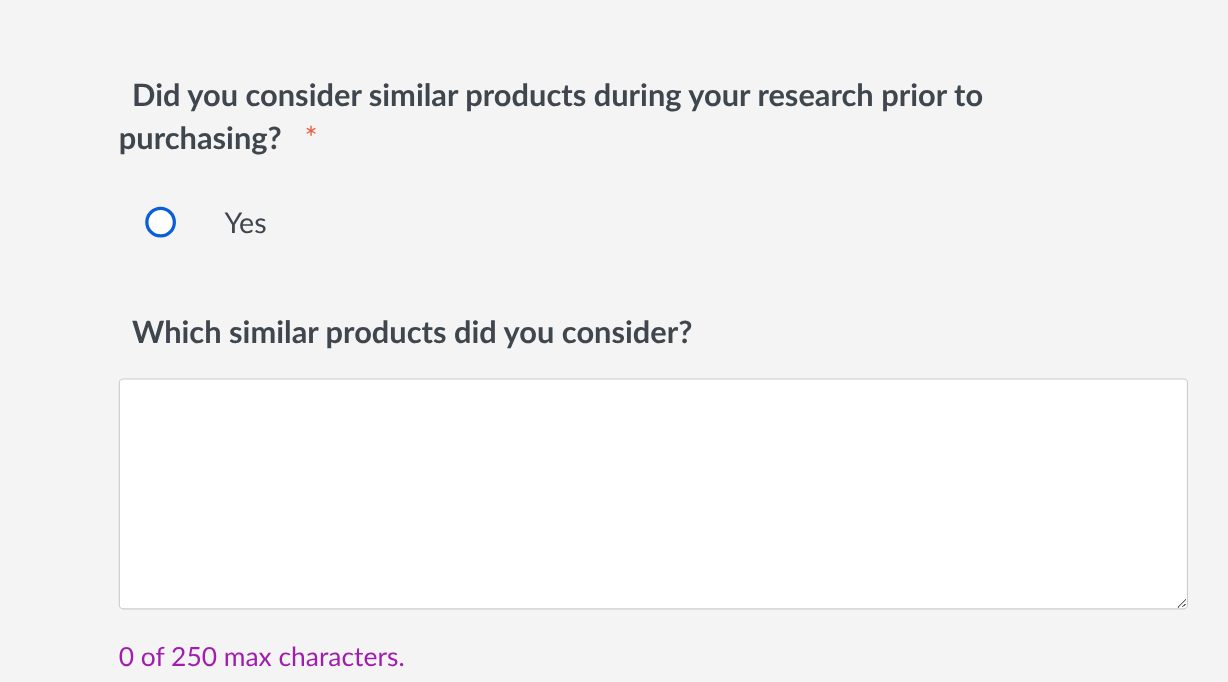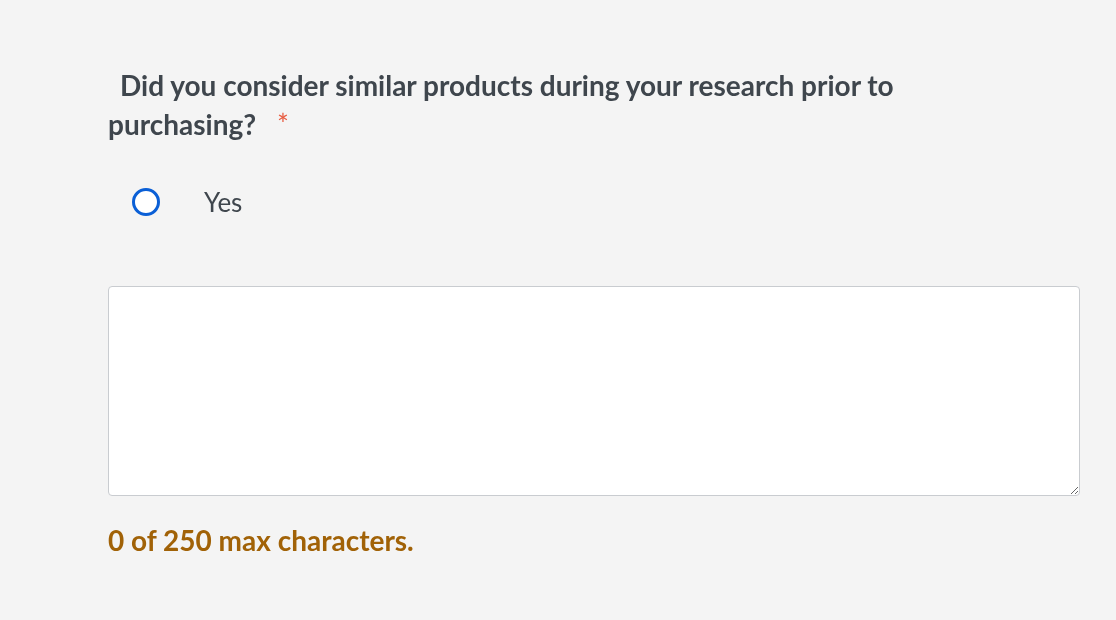--- a/index.html
+++ b/index.html
@@ -75,24 +75,24 @@
       border: 1px solid #c9ccd0;
       border-radius: 4px;
       background: #fff;
       padding: 12px;
       font-size: 18px;
       font-family: inherit;
       resize: both;
       margin-top: 4px;
     }
     .char-counter {
-      font-size: 28px;
-      color: #a16207;
+      font-size: 24px;
+      color: #a21caf;
       margin-top: 12px;
-      font-weight: 700;
+      font-weight: 400;
     }
   </style>
 </head>
 <body>
 
 <div class="question-block">
   <div class="question-label">
     <span>Did you consider similar products during your research prior to purchasing?</span>
     <span class="required-star">*</span>
   </div>
@@ -100,15 +100,18 @@
     <label class="radio-option">
       <span class="radio-circle selected">
         <span class="radio-inner"></span>
       </span>
       <span class="radio-label">Yes</span>
     </label>
   </div>
 </div>
 
 <div class="question-block">
+  <div class="question-label">
+    <span>Which similar products did you consider?</span>
+  </div>
   <textarea class="textarea-field" value="" style=""></textarea>
   <div class="char-counter">0 of 250 max characters.</div>
 </div>
 
 </body></html>

